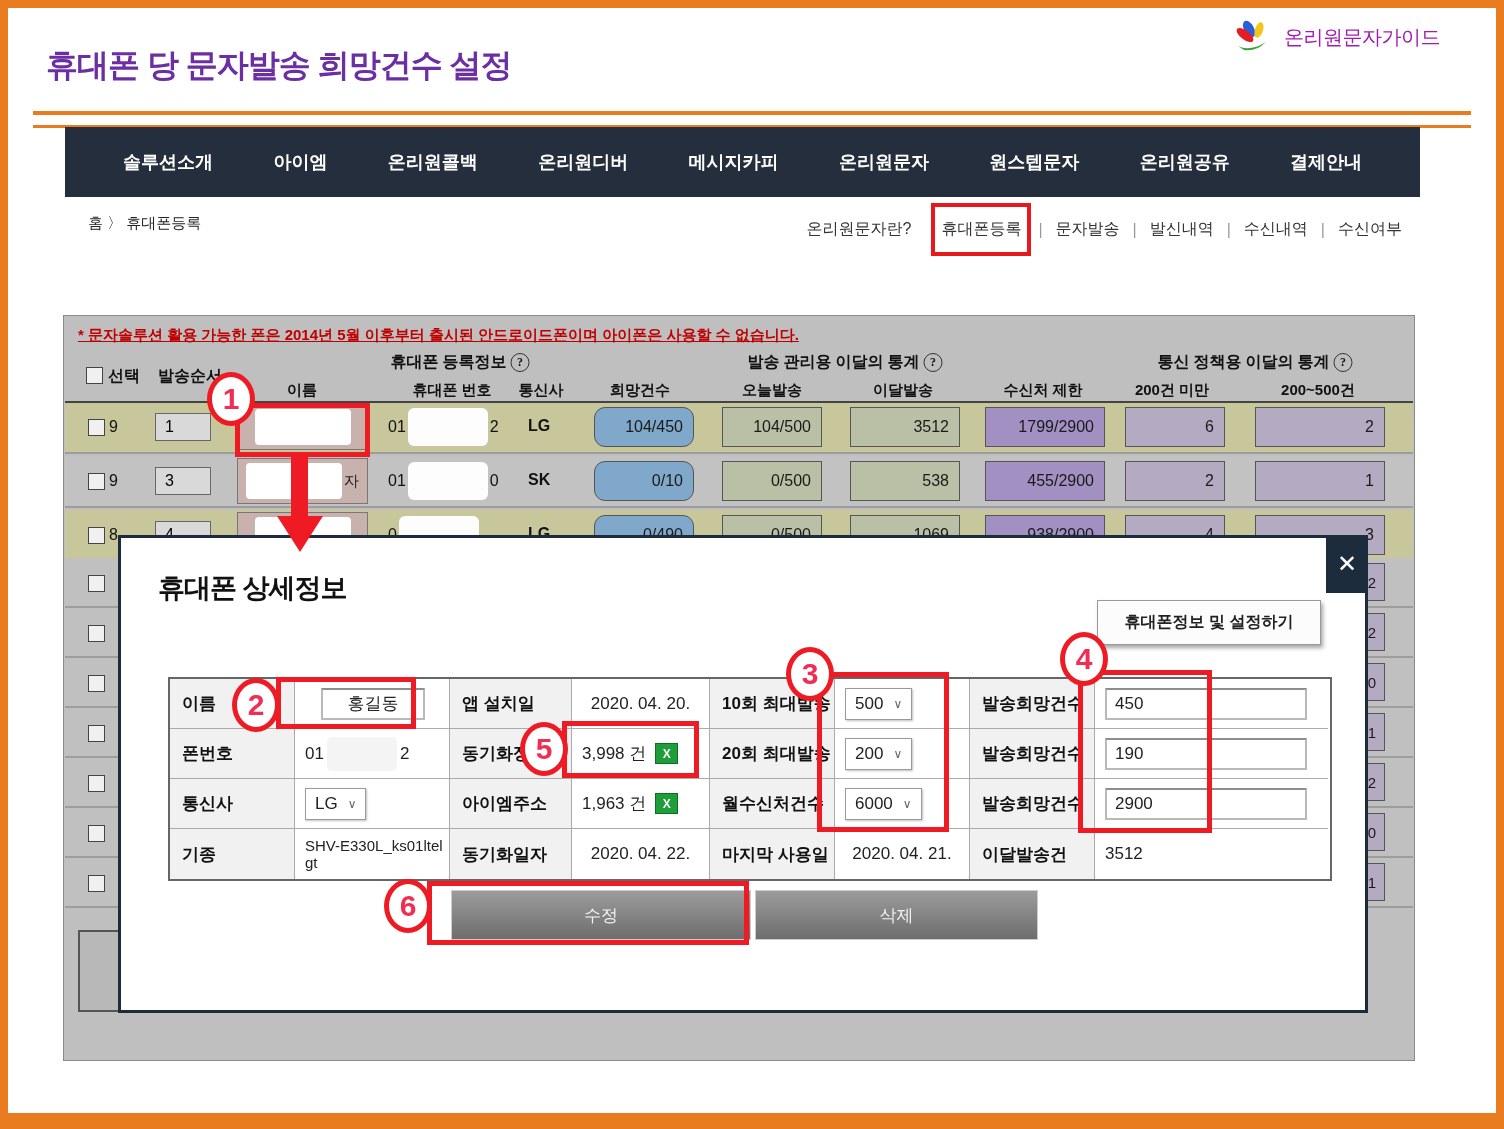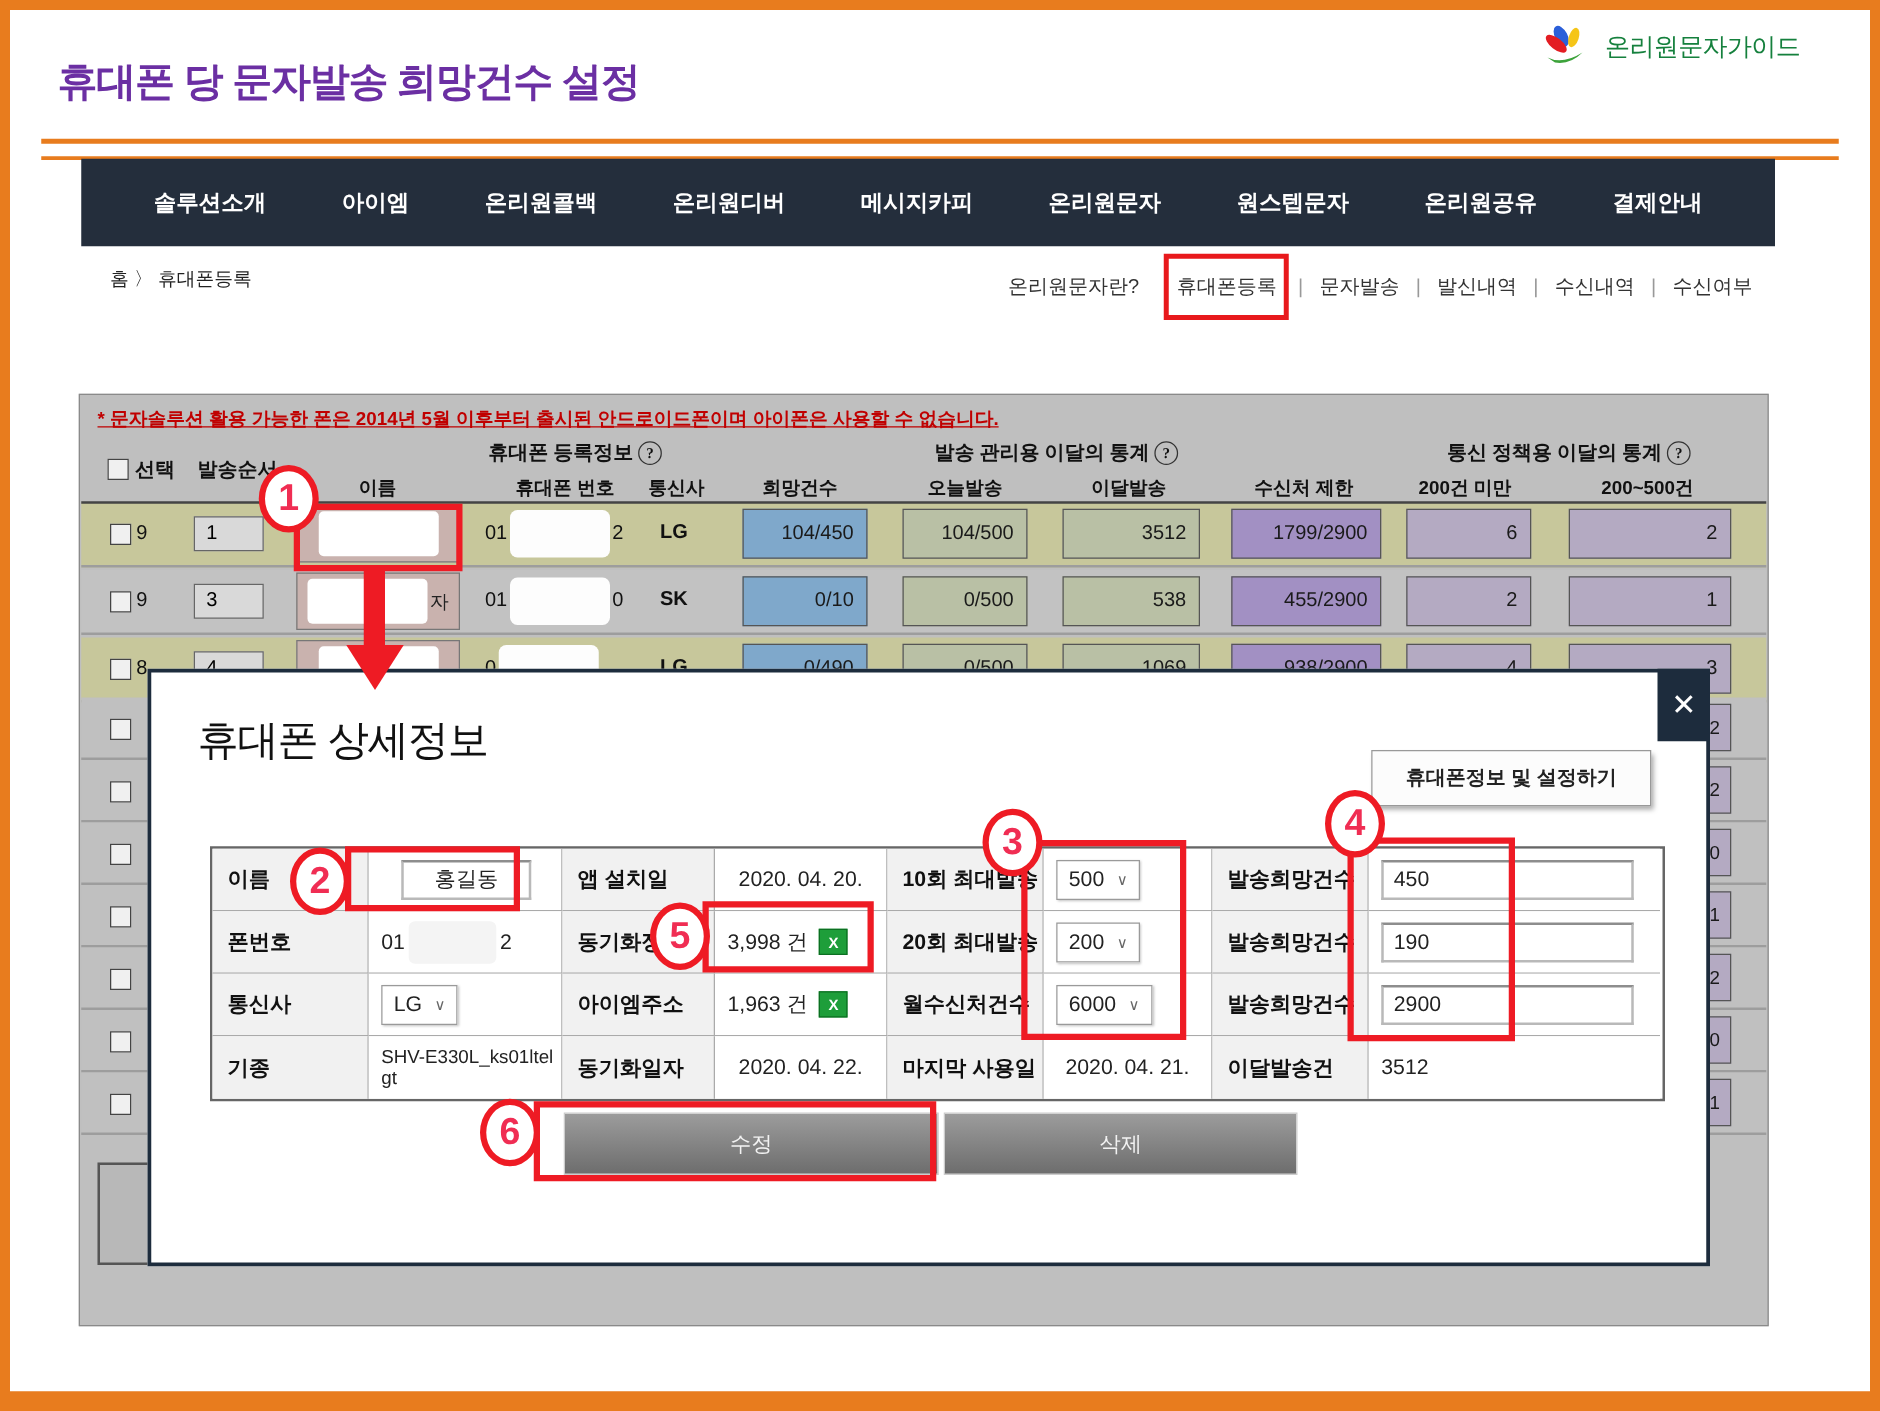--- a/index.html
+++ b/index.html
@@ -2,21 +2,21 @@
 <html><head>
 <meta charset="utf-8">
 <style>
   html,body{margin:0;padding:0;background:#ffffff;}
   .frame{position:relative;width:1504px;height:1129px;background:#ffffff;
          font-family:"Liberation Sans","DejaVu Sans",sans-serif;overflow:hidden;}
   .frame-border{position:absolute;inset:0;border:8px solid #e87c1e;border-bottom-width:16px;
                 z-index:60;pointer-events:none;}
   
   .logo{position:absolute;left:1236px;top:20px;display:flex;align-items:center;gap:10px;z-index:2;}
-  .logo-text{color:#15803d;font-size:20px;letter-spacing:-0.5px;}
+  .logo-text{color:#a21caf;font-size:20px;letter-spacing:-0.5px;}
   .page-title{position:absolute;left:46px;top:44px;font-size:32px;font-weight:bold;color:#6b2fa3;letter-spacing:-1px;}
   .rule{position:absolute;left:33px;right:33px;top:111px;height:10px;
         border-top:4px solid #e87c1e;border-bottom:3px solid #e87c1e;}
   .nav{position:absolute;left:65px;top:127px;width:1355px;height:70px;background:#242e3c;
        display:flex;align-items:center;justify-content:space-between;padding:0 58px;box-sizing:border-box;z-index:2;}
   .nav-item{color:#ffffff;font-weight:bold;font-size:18px;cursor:pointer;white-space:nowrap;}
   .breadcrumb{position:absolute;left:88px;top:214px;font-size:15px;color:#222;}
   .submenu{position:absolute;right:102px;top:215px;display:flex;align-items:center;gap:13px;
            font-size:16px;color:#333;z-index:3;}
   .submenu .sep{color:#999;}
@@ -46,21 +46,21 @@
   .name-cell{position:absolute;left:172px;top:2px;width:131px;height:46px;background:#c9b2ae;
              border:1px solid #777;display:flex;align-items:center;justify-content:center;gap:2px;
              box-sizing:border-box;cursor:pointer;}
   .name-blur{width:96px;height:36px;background:#ffffff;border-radius:4px;}
   .name-extra{font-size:15px;color:#222;}
   .phone-wrap{position:absolute;left:323px;top:6px;display:flex;align-items:center;font-size:16px;color:#111;}
   .phone-blur{width:80px;height:38px;background:#fdfdfd;border-radius:6px;margin:0 2px;}
   .carrier{position:absolute;left:463px;top:15px;font-size:16px;font-weight:bold;color:#111;}
   .stat{position:absolute;top:5px;height:40px;border:1px solid #555;display:flex;align-items:center;
         justify-content:flex-end;padding-right:10px;font-size:16px;color:#1a1a1a;box-sizing:border-box;}
-  .c-blue{background:#7fa8cb;}
+  .c-blue{background:#7fa8cb;border-radius:11px;}
   .c-sage{background:#b9c0a5;}
   .c-purple{background:#a290c3;}
   .c-mauve{background:#b4aac2;}
   .st-hope{left:529px;width:100px;}
   .st-today{left:657px;width:100px;}
   .st-month{left:785px;width:110px;}
   .st-limit{left:920px;width:120px;}
   .st-u200{left:1060px;width:100px;}
   .st-r200{left:1190px;width:130px;}
   .bgrow{position:absolute;left:65px;width:1348px;height:50px;border-bottom:2px solid #9d9d9d;
@@ -69,21 +69,21 @@
   .bgrow .edge{position:absolute;left:1190px;top:5px;width:130px;height:38px;border:1px solid #555;
                background:#b4aac2;display:flex;align-items:center;justify-content:flex-end;
                padding-right:8px;font-size:15px;color:#1a1a1a;box-sizing:border-box;}
   .partial-btn{position:absolute;left:78px;top:930px;width:100px;height:82px;background:#b8b8b8;
                border:2px solid #555;box-sizing:border-box;z-index:1;cursor:pointer;}
   
   .modal{position:absolute;left:118px;top:535px;width:1250px;height:478px;background:#ffffff;
          border:3px solid #1d2c3d;box-sizing:border-box;z-index:20;}
   .modal-close{position:absolute;top:-3px;right:-3px;width:42px;height:58px;background:#1d2c3d;
                color:#ffffff;display:flex;align-items:center;justify-content:center;font-size:24px;cursor:pointer;}
-  .modal-title{position:absolute;left:37px;top:32px;font-size:33px;font-weight:normal;color:#111;letter-spacing:-1px;}
+  .modal-title{position:absolute;left:37px;top:32px;font-size:27px;font-weight:bold;color:#111;letter-spacing:-1px;}
   .settings-btn{position:absolute;right:44px;top:62px;width:224px;height:45px;background:#fcfcfc;
                 border:1px solid #999;box-shadow:2px 3px 4px rgba(0,0,0,.35);display:flex;align-items:center;
                 justify-content:center;font-size:16px;font-weight:bold;color:#222;cursor:pointer;box-sizing:border-box;}
   .dtable{position:absolute;left:47px;top:139px;width:1160px;border:2px solid #666;display:grid;
           grid-template-columns:125px 155px 122px 138px 125px 135px 125px 233px;grid-auto-rows:50px;
           box-sizing:content-box;}
   .dl{background:#f1f1f1;border-right:1px solid #aaa;border-bottom:1px solid #aaa;display:flex;
       align-items:center;padding-left:12px;font-weight:bold;font-size:17px;color:#111;box-sizing:border-box;white-space:nowrap;overflow:hidden;}
   .dv{background:#ffffff;border-right:1px solid #aaa;border-bottom:1px solid #aaa;display:flex;
       align-items:center;padding-left:10px;font-size:17px;color:#222;box-sizing:border-box;}

